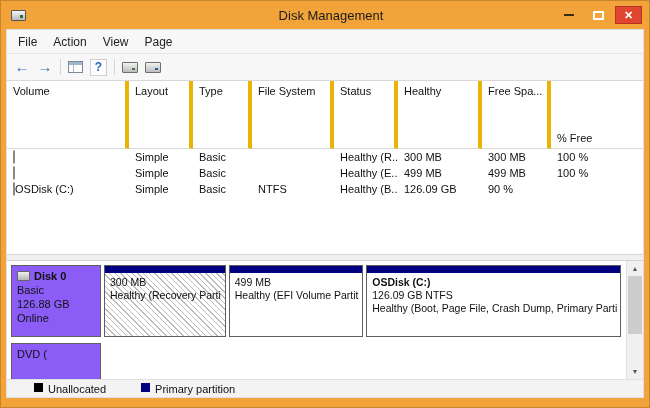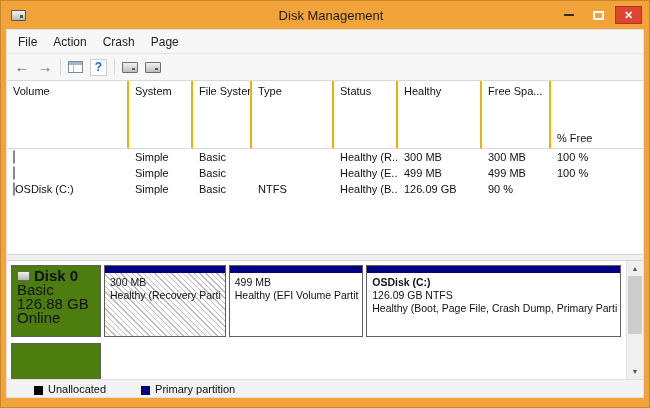--- a/index.html
+++ b/index.html
@@ -45,36 +45,36 @@
     color:#2E66C0; font-weight:bold; font-size:12px; display:flex; align-items:center; justify-content:center; }
   .tb-drive { width:16px; height:11px; border:1px solid #6d6d6d; border-radius:1px;
     background:linear-gradient(#f2f2f2,#bdbdbd); position:relative; }
   .tb-drive .led { position:absolute; right:2px; bottom:2px; width:3px; height:2px; background:#3c7d3c; }
   .tb-drive.alt .led { background:#2e5f9e; }
 
   
   .top-pane { flex:1 1 auto; background:#ffffff; overflow:hidden; }
   .vol-grid { display:grid; grid-template-columns:122px 64px 59px 82px 64px 84px 69px 1fr; }
   .vol-grid .cell { font-size:11px; color:#111; padding:2px 6px; white-space:nowrap; overflow:hidden; }
-  .vol-header .cell { border-right:2px solid #eab308; border-bottom:1px solid #DADADA;
+  .vol-header .cell { border-right:4px solid #eab308; border-bottom:1px solid #DADADA;
     padding-top:4px; padding-bottom:4px; }
   .vol-header .cell:last-child { border-right:none;margin-top:47px; }
   .drive-ico { width:11px; height:9px; border:1px solid #8a8a8a; border-radius:1px;
     background:linear-gradient(#fdfdfd,#cfcfcf); flex:0 0 auto; }
   .sel-box { width:62px; height:13px; background:#3399FF; }
 
   
   .splitter { flex:0 0 7px; background:#F0F0F0; border-top:1px solid #D4D4D4; border-bottom:1px solid #D4D4D4; }
 
   
   .bottom-pane { flex:0 0 118px; background:#ffffff; position:relative;
     overflow:hidden; padding:4px 22px 0 4px; }
   .disk-row { display:flex; height:72px; margin-bottom:6px; }
-  .disk-head { flex:0 0 90px; margin-right:0; border:1px solid #5f5f5f; background:#4d7c0f;
-    padding:3px 5px; font-size:15px; line-height:14px; color:#111; overflow:hidden; }
+  .disk-head { flex:0 0 90px; margin-right:0; border:1px solid #5f5f5f; background:#8b5cf6;
+    padding:3px 5px; font-size:11px; line-height:14px; color:#111; overflow:hidden; }
   .disk-title { display:flex; align-items:center; gap:4px; font-weight:bold; white-space:nowrap; }
   .icon-hdd { width:13px; height:10px; border:1px solid #666; border-radius:1px;
     background:linear-gradient(#f0f0f0,#b5b5b5); flex:0 0 auto; }
   .icon-cd { width:12px; height:12px; border:1px solid #888; border-radius:50%;
     background:#e4e4e4; position:relative; flex:0 0 auto; }
   .icon-cd .hole { position:absolute; left:4px; top:4px; width:3px; height:3px;
     background:#f8f8f8; border:1px solid #999; border-radius:50%; }
   .disk-sub { white-space:nowrap; }
 
   .parts { flex:1 1 auto; display:flex; height:72px; min-width:0; }
@@ -90,21 +90,21 @@
   .vscroll { position:absolute; top:0; right:0; bottom:0; width:17px; background:#F0F0F0;
     border-left:1px solid #E2E2E2; display:flex; flex-direction:column; align-items:stretch; }
   .sbtn { flex:0 0 15px; display:flex; align-items:center; justify-content:center;
     font-size:7px; color:#555; }
   .sthumb { flex:0 0 58px; margin:0 1px; background:#CDCDCD; }
   .sbtn.bottom { margin-top:auto; }
 
   
   .legend { flex:0 0 18px; background:#F3F3F3; border-top:1px solid #E0E0E0;
     display:flex; align-items:center; gap:16px; padding-left:8px; font-size:11px; color:#111; }
-  .legend-item { display:flex; align-items:flex-end; gap:5px;padding-left:19px; }
+  .legend-item { display:flex; align-items:flex-start; gap:5px;padding-left:19px; }
   .swatch { width:9px; height:9px; }
   .swatch.unallocated { background:#000000; }
   .swatch.primary { background:#000080; }
 </style>
 </head>
 <body>
 
 <div class="window">
 
   <div class="titlebar">
@@ -121,21 +121,21 @@
         </span>
       <span class="ctl close">✕</span>
     </div>
   </div>
 
   <div class="content">
 
     <div class="menubar">
       <span class="menu-item">File</span>
       <span class="menu-item">Action</span>
-      <span class="menu-item">Crash</span>
+      <span class="menu-item">View</span>
       <span class="menu-item">Page</span>
     </div>
 
     <div class="toolbar">
       <span class="tb-arrow">←</span>
       <span class="tb-arrow">→</span>
       <span class="tb-sep"></span>
       <span class="icon-tree">
           <span class="bar"></span>
           <span class="pane"></span>
@@ -146,23 +146,23 @@
           <span class="led"></span>
         </span>
       <span class="tb-drive alt">
           <span class="led"></span>
         </span>
     </div>
 
     <div class="top-pane">
       <div class="vol-grid vol-header">
         <div class="cell">Volume</div>
-        <div class="cell">System</div>
+        <div class="cell">Layout</div>
+        <div class="cell">Type</div>
         <div class="cell">File System</div>
-        <div class="cell">Type</div>
         <div class="cell">Status</div>
         <div class="cell">Healthy</div>
         <div class="cell">Free Spa...</div>
         <div class="cell">% Free</div>
       </div>
 
       <div class="vol-grid">
         <div class="cell"><span class="drive-ico"></span><span class="sel-box"></span></div>
         <div class="cell">Simple</div>
         <div class="cell">Basic</div>
@@ -230,20 +230,21 @@
               <div class="part-name">OSDisk (C:)</div>
               <div>126.09 GB NTFS</div>
               <div>Healthy (Boot, Page File, Crash Dump, Primary Parti</div>
             </div>
           </div>
         </div>
       </div>
 
       <div class="disk-row">
         <div class="disk-head">
+          <div class="disk-sub">DVD (</div>
         </div>
       </div>
 
       <div class="vscroll">
         <div class="sbtn">▲</div>
         <div class="sthumb"></div>
         <div class="sbtn bottom">▼</div>
       </div>
     </div>
 

